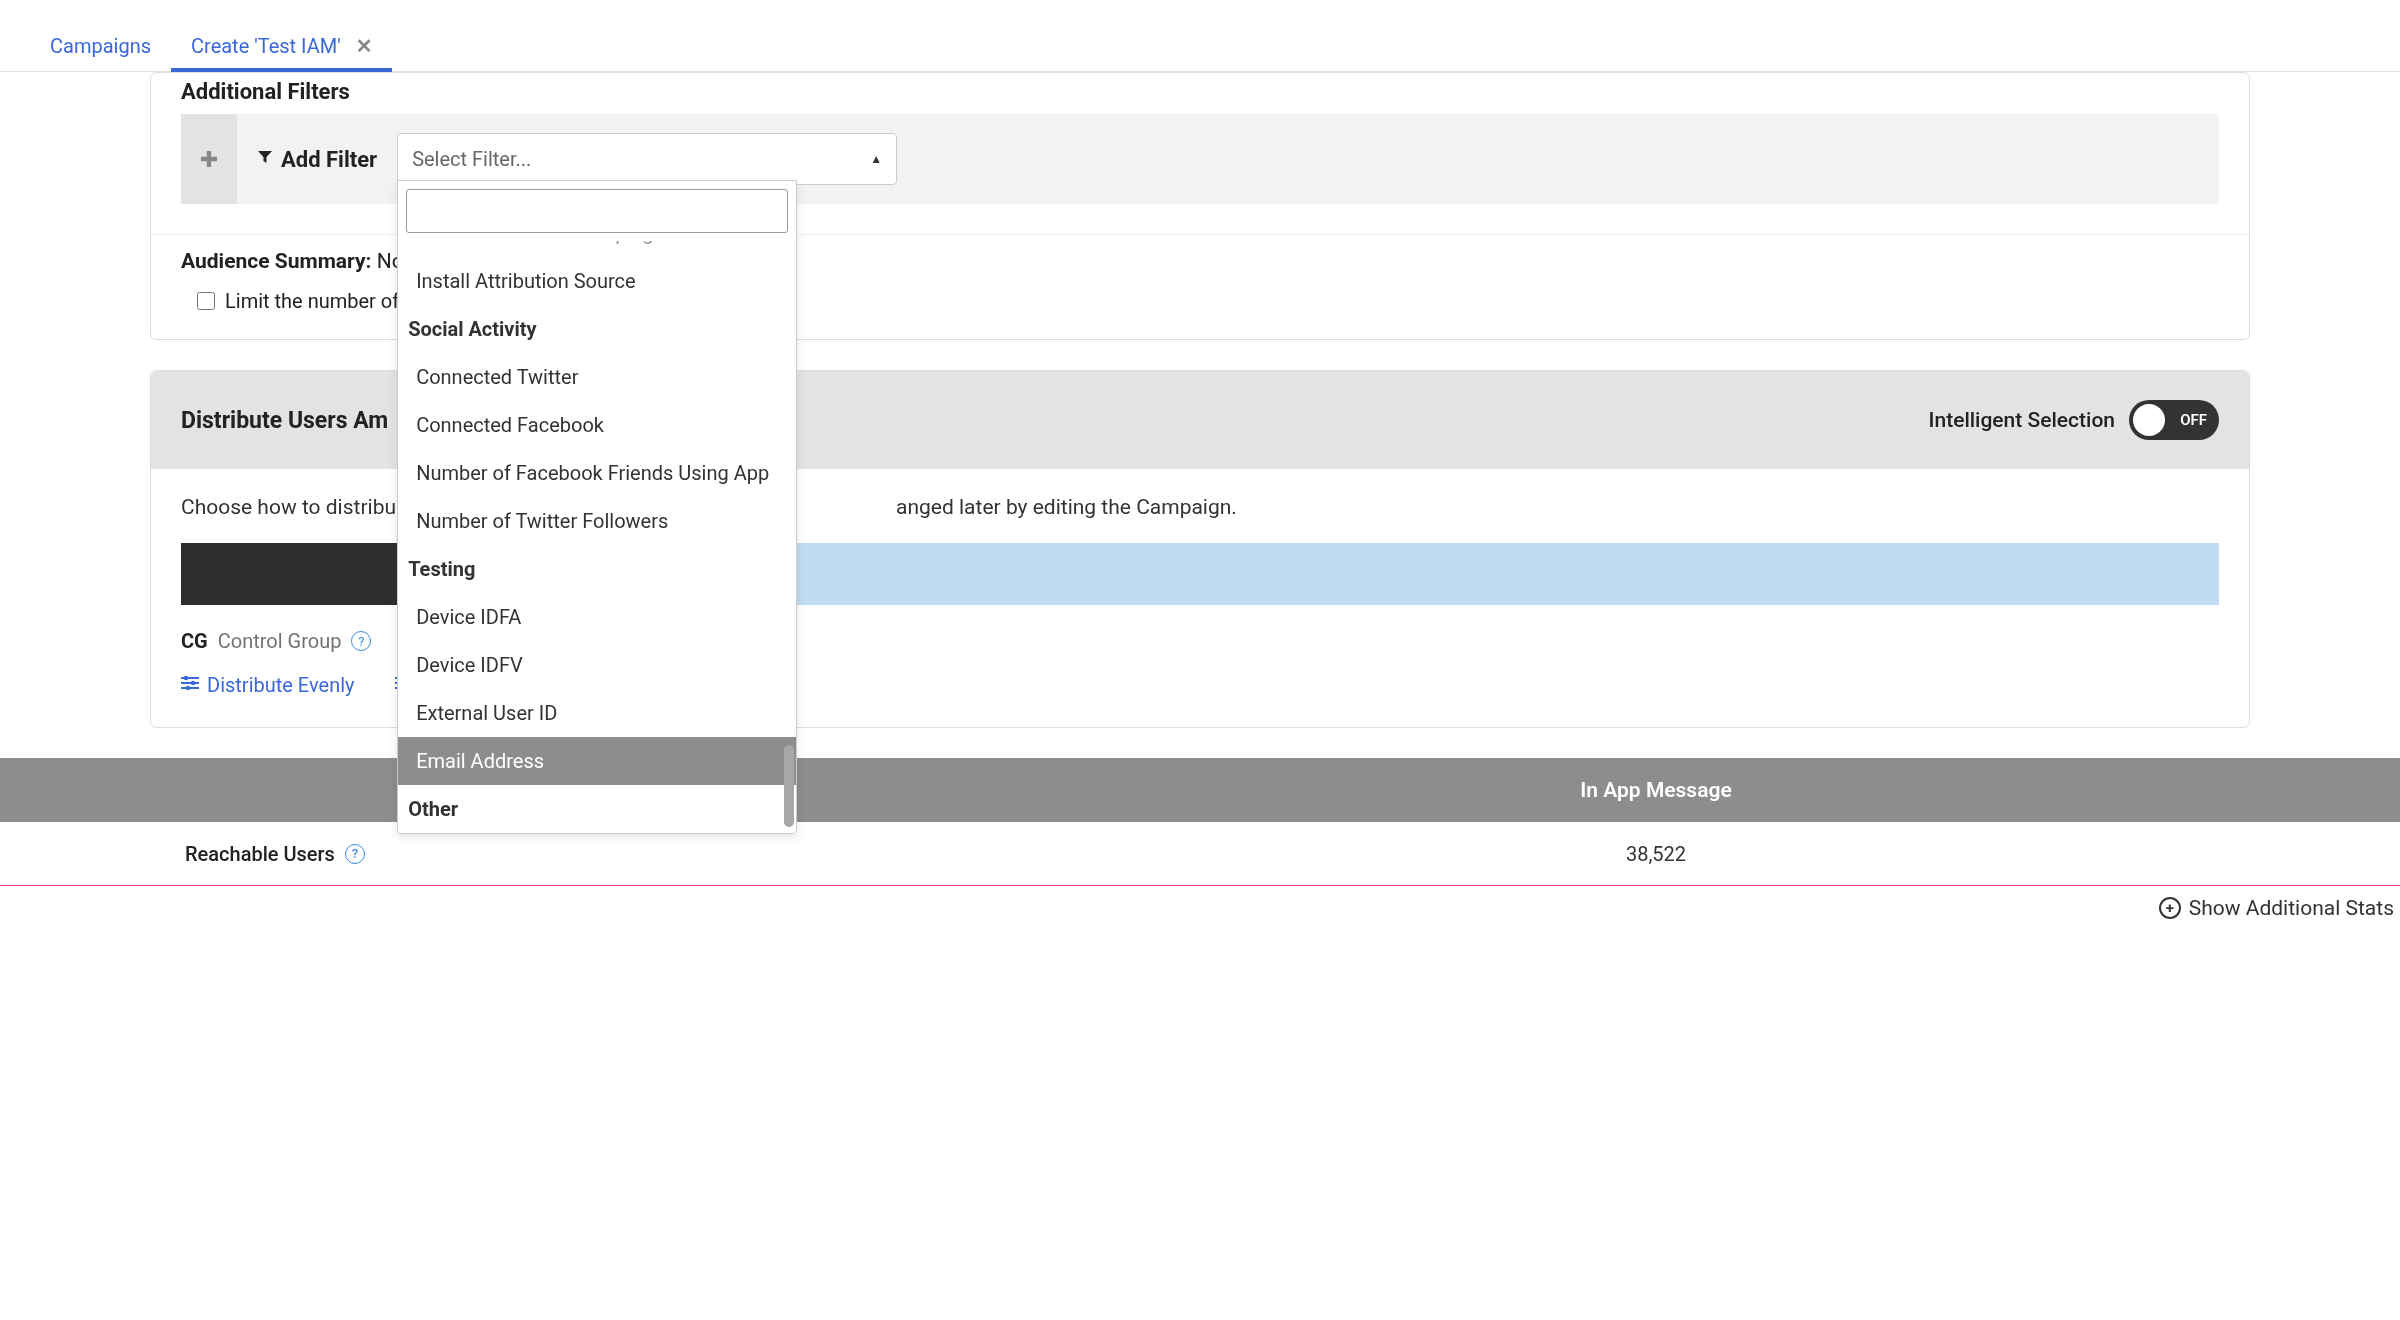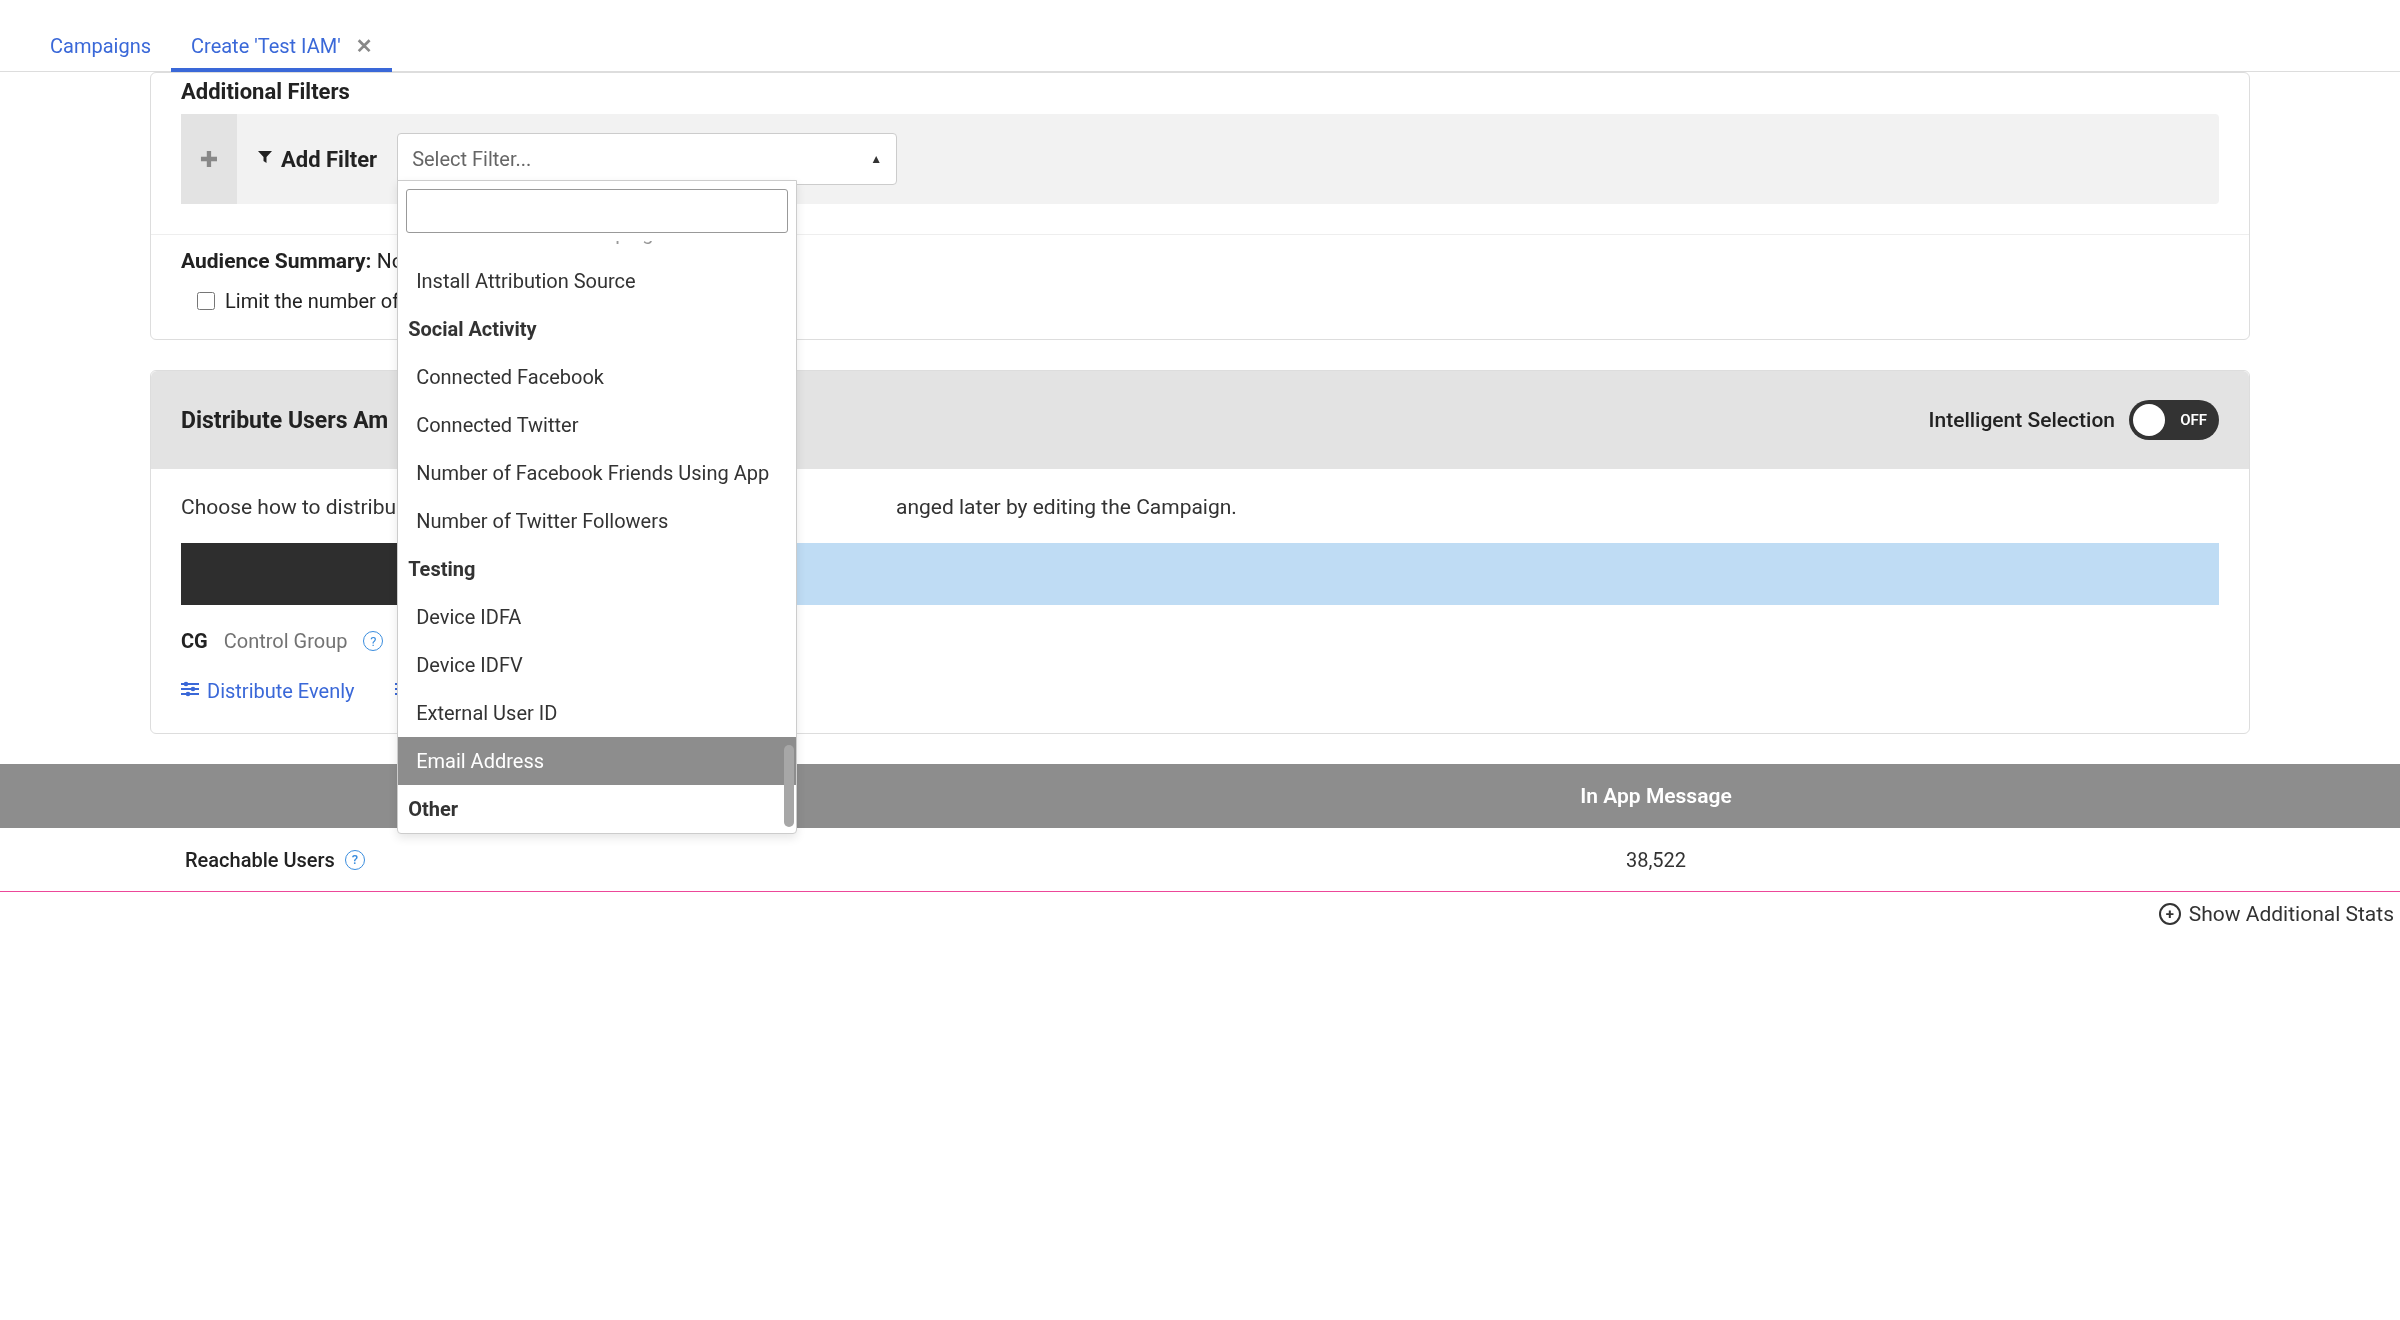--- a/index.html
+++ b/index.html
@@ -47,21 +47,21 @@
   .toggle { width: 90px; height: 40px; background: #333; border-radius: 20px; position: relative; display: flex; align-items: center; justify-content: flex-end; padding-right: 12px; color: #fff; font-size: 15px; font-weight: 600; cursor: pointer; }
   .toggle-knob { position: absolute; left: 4px; top: 4px; width: 32px; height: 32px; background: #fff; border-radius: 50%; }
   
   .dist-body { padding: 26px 30px 30px 30px; }
   .dist-text { font-size: 21px; color: #333; margin-bottom: 24px; }
   
   .bar-row { display: flex; height: 62px; margin-bottom: 24px; }
   .bar-dark { background: #2e2e2e; width: 24.5%; }
   .bar-light { background: #bfdcf4; flex: 1; }
   
-  .cg-row { display: flex; align-items: center; gap: 16px; margin-bottom: 26px; }
+  .cg-row { display: flex; align-items: center; gap: 10px; margin-bottom: 20px; }
   .cg-badge { font-weight: 700; font-size: 20px; color: #222; }
   .cg-label { font-size: 20px; color: #737373; }
   .help-icon { width: 20px; height: 20px; border: 1.5px solid #3a8dde; border-radius: 50%; color: #3a8dde; font-size: 13px; display: inline-flex; align-items: center; justify-content: center; cursor: pointer; }
   
   .dist-links { display: flex; gap: 40px; }
   .dist-link { display: flex; align-items: center; gap: 8px; color: #3a68d8; cursor: pointer; font-size: 20px; }
   .adjust-icon { font-size: 16px; }
   
   .stats-table { width: 100%; }
   .stats-head { display: flex; background: #8d8d8d; color: #fff; height: 64px; align-items: center; font-weight: 600; font-size: 21px; }
@@ -110,22 +110,22 @@
         </div>
 
         <div class="dropdown">
           <div class="dd-search">
             <input type="text" style="">
           </div>
           <div class="dd-list">
             <div class="dd-item cut" style="margin-top:-32px;">Install Attribution Campaign</div>
             <div class="dd-item">Install Attribution Source</div>
             <div class="dd-header">Social Activity</div>
+            <div class="dd-item">Connected Twitter</div>
             <div class="dd-item">Connected Facebook</div>
-            <div class="dd-item">Connected Twitter</div>
             <div class="dd-item">Number of Facebook Friends Using App</div>
             <div class="dd-item">Number of Twitter Followers</div>
             <div class="dd-header">Testing</div>
             <div class="dd-item">Device IDFA</div>
             <div class="dd-item">Device IDFV</div>
             <div class="dd-item">External User ID</div>
             <div class="dd-item highlight">Email Address</div>
             <div class="dd-header">Other</div>
             <div class="dd-scrollbar"></div>
           </div>

